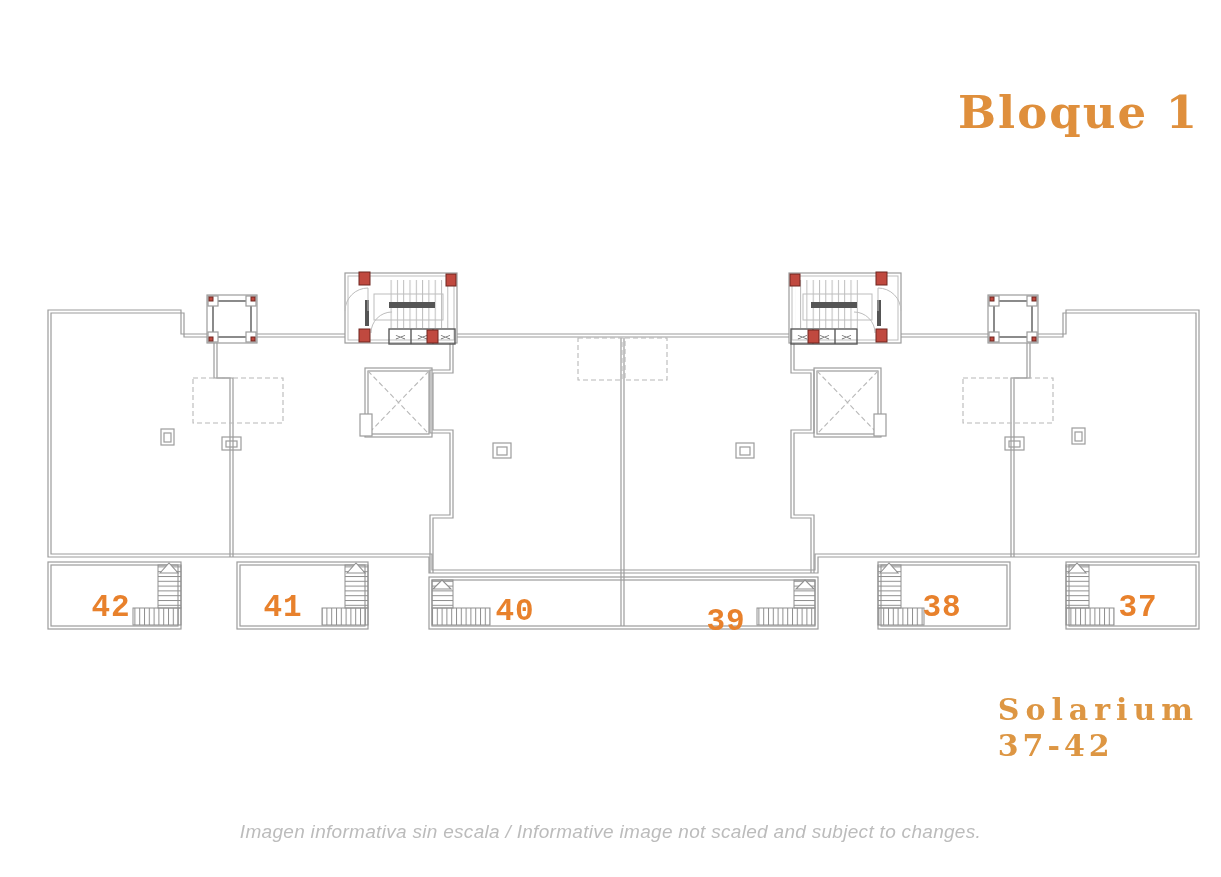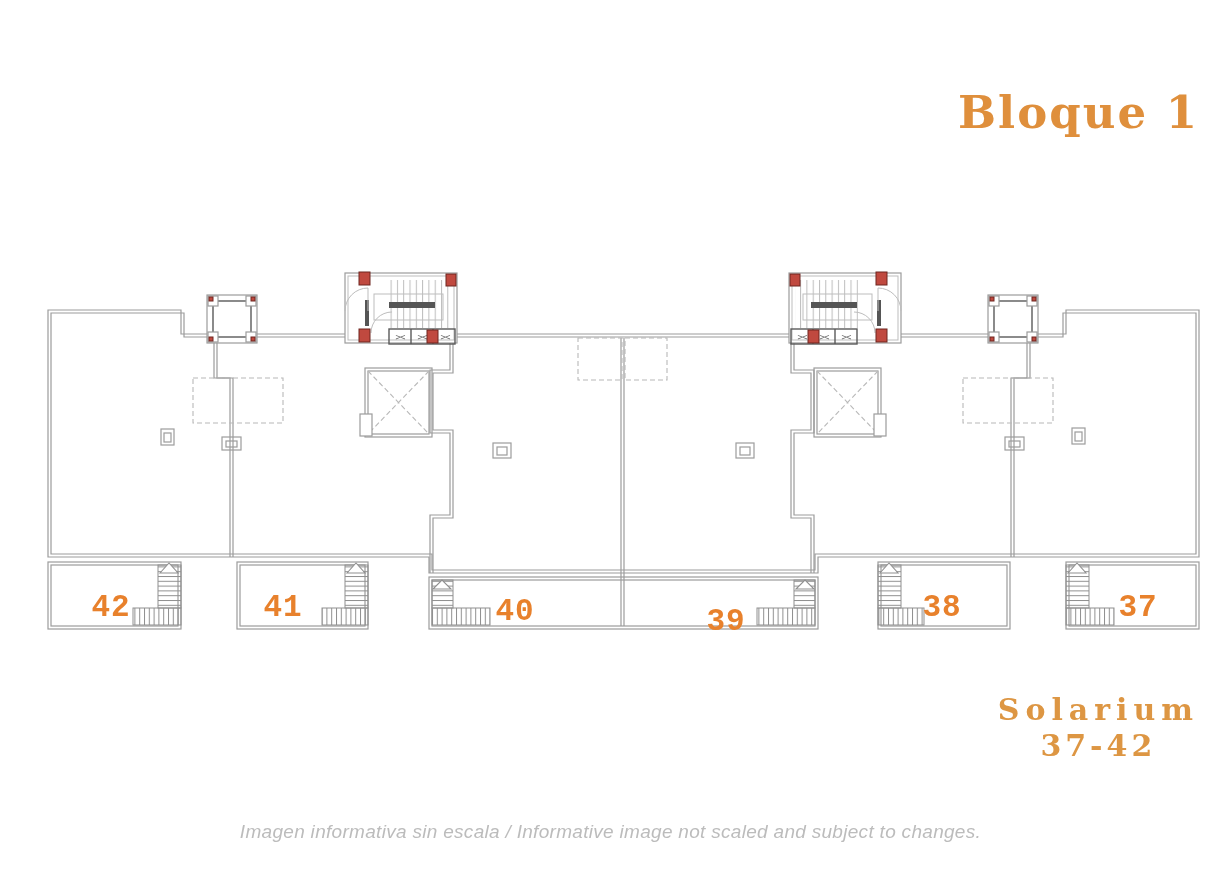--- a/index.html
+++ b/index.html
@@ -8,21 +8,21 @@
     font-family:"Liberation Sans",sans-serif;
   }
   
   .block-title{
     position:absolute;top:86px;right:22px;
     font-family:"DejaVu Serif",serif;font-weight:bold;
     font-size:45px;letter-spacing:2px;color:var(--title);
     white-space:nowrap;
   }
   .solarium{
-    position:absolute;top:692px;right:22px;text-align:center;
+    position:absolute;top:692px;right:22px;text-align:left;
     font-family:"DejaVu Serif",serif;font-weight:bold;color:var(--solarium);
     white-space:nowrap;
   }
   .solarium .l1{font-size:30px;letter-spacing:6px;line-height:36px;}
   .solarium .l2{font-size:30px;letter-spacing:4px;line-height:36px;}
   .disclaimer{
     position:absolute;top:818px;left:0;width:1221px;text-align:center;
     font-style:italic;font-size:19px;line-height:27px;letter-spacing:.3px;
     color:var(--disclaimer);
   }

